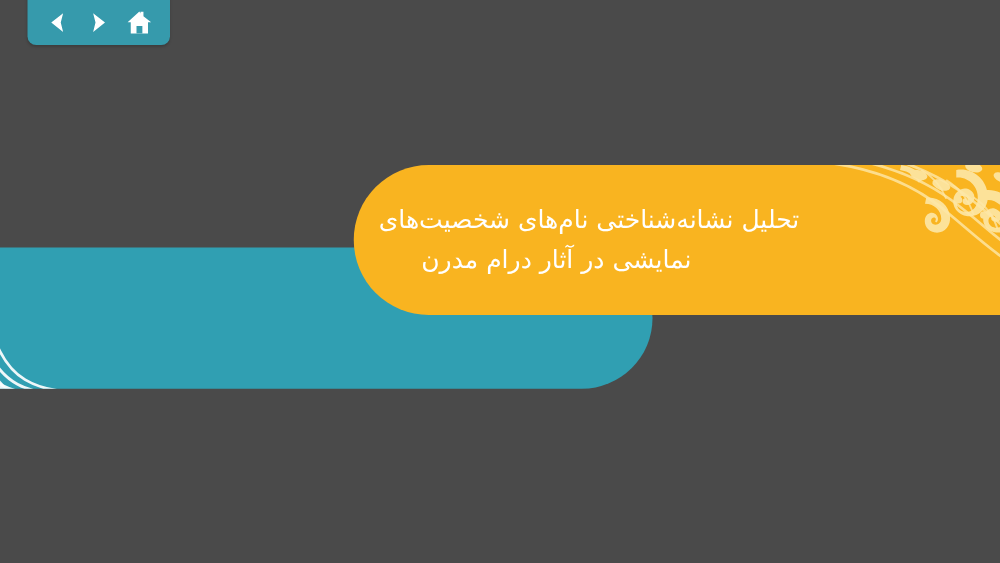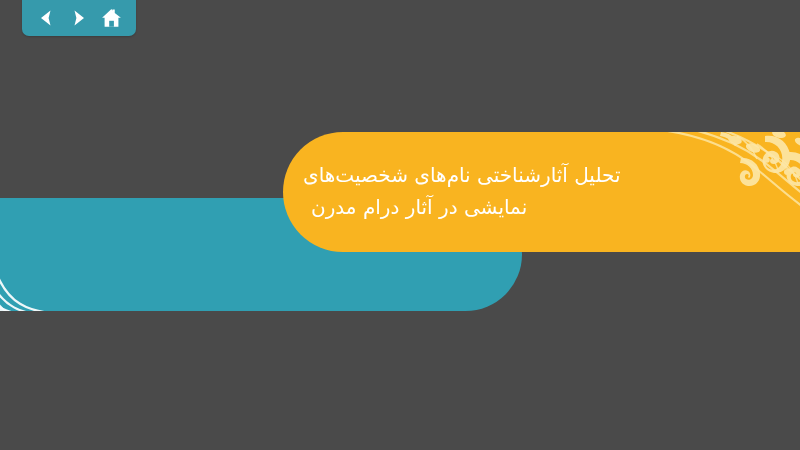--- a/index.html
+++ b/index.html
@@ -93,21 +93,21 @@
     font-family:"DejaVu Sans", sans-serif;
     font-size:20px;
     font-weight:400;
     line-height:1.58;
     white-space:nowrap;
     letter-spacing:0px;
     direction:rtl;
     unicode-bidi:embed;
     text-align:right;
   }
-  .title-line.second { padding-left:8px; }
+  .title-line.second { padding-left:8px;margin-left:26px; }
 </style>
 </head>
 <body>
 
 <div id="slide">
 
   <div id="teal-banner">
     <svg id="teal-ornament" viewBox="0 0 210 120" xmlns="http://www.w3.org/2000/svg">
       <g fill="none" stroke="#ffffff" stroke-width="2.2" opacity="0.95">
         <path d="M-4 18 C 26 30 52 58 66 86 C 76 106 92 116 118 118 L 210 118"></path>
@@ -171,21 +171,21 @@
         <path d="M120 18 c10 6 18 16 22 28"></path>
         <path d="M142 32 c9 6 16 15 19 25"></path>
         <path d="M164 52 c8 5 14 12 17 20"></path>
         <path d="M182 72 c6 4 11 9 13 15"></path>
         <path d="M100 10 c9 5 16 13 20 23"></path>
       </g>
     </svg>
   </div>
 
   <div id="title-block">
-    <div class="title-line first">تحلیل آثار‌شناختی نام‌های شخصیت‌های</div>
+    <div class="title-line first">تحلیل نشانه‌شناختی نام‌های شخصیت‌های</div>
     <div class="title-line second">نمایشی در آثار درام مدرن</div>
   </div>
 
   <div id="navbar">
     <button class="nav-btn">
       <svg width="22" height="22" viewBox="0 0 22 22">
         <path d="M15.5 3.5 L6 11 L15.5 18.5 L13.6 11 Z" fill="#ffffff"></path>
       </svg>
     </button>
     <button class="nav-btn">

